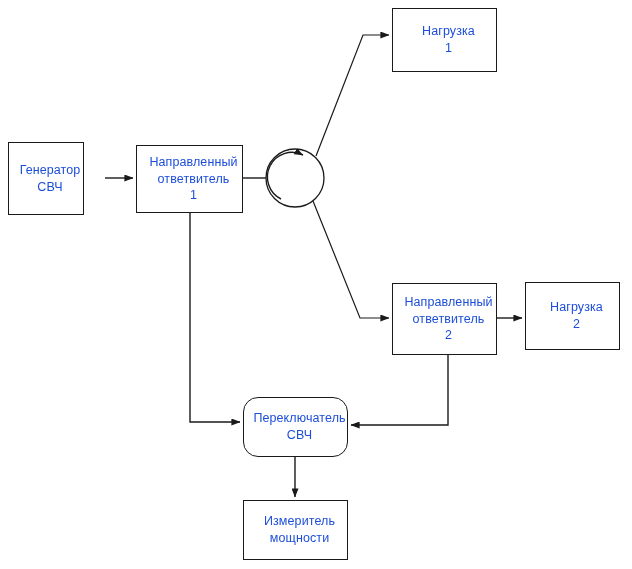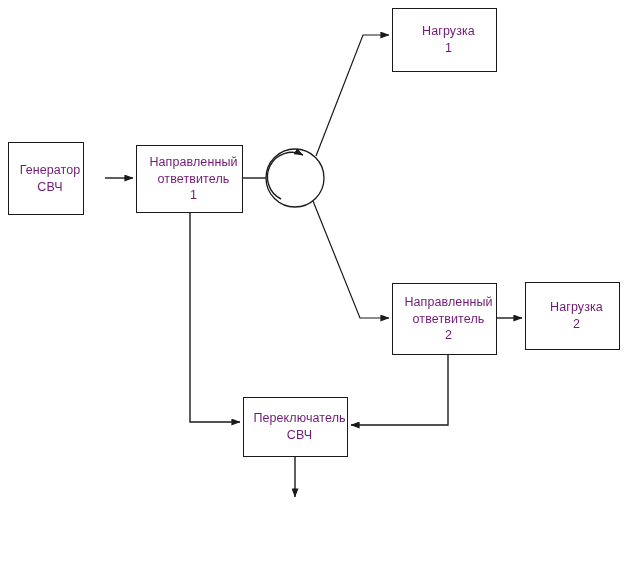--- a/index.html
+++ b/index.html
@@ -26,21 +26,21 @@
   }
   .node-box {
     position: absolute;
     box-sizing: border-box;
     border: 1px solid #1a1a1a;
     background: #ffffff;
     display: flex;
     align-items: center;
     justify-content: center;
     text-align: center;
-    color: #701a75;
+    color: #1d4ed8;
     font-size: 12.5px;
     line-height: 1.35;
     letter-spacing: 0.1px;
     white-space: pre-line;
     padding-left: 8px;
   }
   .node-label {
     display: block;
     padding: 0 3px;
     white-space: pre-line;
@@ -99,19 +99,23 @@
     <span class="node-label">Направленный
 ответвитель
 2</span>
   </div>
 
   <div class="node-box" style="left:525px; top:282px; width:95px; height:68px;">
     <span class="node-label">Нагрузка
 2</span>
   </div>
 
-  <div class="node-box" style="left:243px; top:397px; width:105px; height:60px;">
+  <div class="node-box" style="left:243px; top:397px; width:105px; height:60px;border-radius:15px;">
     <span class="node-label">Переключатель
 СВЧ</span>
   </div>
 
+  <div class="node-box" style="left:243px; top:500px; width:105px; height:60px;">
+    <span class="node-label">Измеритель
+мощности</span>
+  </div>
 
 </div>
 
 </body></html>

